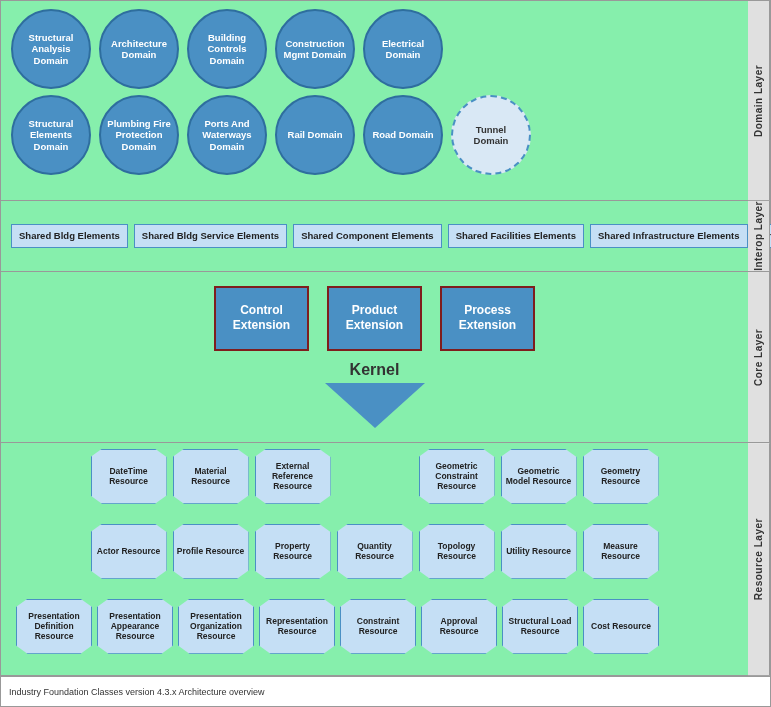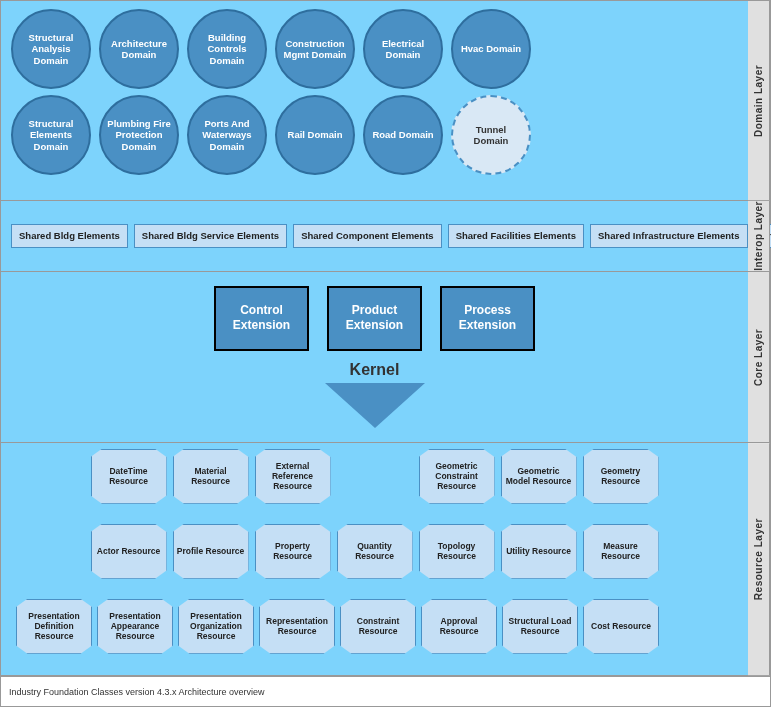--- a/index.html
+++ b/index.html
@@ -28,21 +28,21 @@
       border-bottom: 1px solid #999;
       position: relative;
     }
     .layer-row:last-child {
       border-bottom: none;
     }
 
     .layer-content {
       flex: 1;
       padding: 8px 10px;
-      background: #7dd3fc;
+      background: #86efac;
     }
 
     .layer-label {
       width: 22px;
       background: #e0e0e0;
       border-left: 1px solid #999;
       display: flex;
       align-items: center;
       justify-content: center;
       writing-mode: vertical-rl;
@@ -127,21 +127,21 @@
     .core-extensions {
       display: flex;
       flex-direction: row;
       gap: 18px;
       align-items: center;
       justify-content: center;
     }
 
     .ext-node {
       background: #4a90c4;
-      border: 2px solid #000000;
+      border: 2px solid #7f1d1d;
       width: 95px;
       height: 65px;
       display: flex;
       align-items: center;
       justify-content: center;
       text-align: center;
       font-size: 12px;
       font-weight: bold;
       color: #fff;
       line-height: 1.3;
@@ -223,21 +223,20 @@
 
   <div class="layer-row domain-layer" style="flex: 0 0 200px;">
     <div class="layer-content">
       <div class="domain-row">
 
         <div class="circle-node">Structural Analysis Domain</div>
         <div class="circle-node">Architecture Domain</div>
         <div class="circle-node">Building Controls Domain</div>
         <div class="circle-node">Construction Mgmt Domain</div>
         <div class="circle-node">Electrical Domain</div>
-        <div class="circle-node">Hvac Domain</div>
       </div>
       <div class="domain-row">
 
         <div class="circle-node">Structural Elements Domain</div>
         <div class="circle-node">Plumbing Fire Protection Domain</div>
         <div class="circle-node">Ports And Waterways Domain</div>
         <div class="circle-node">Rail Domain</div>
         <div class="circle-node">Road Domain</div>
         <div class="circle-node dashed">Tunnel Domain</div>
       </div>

